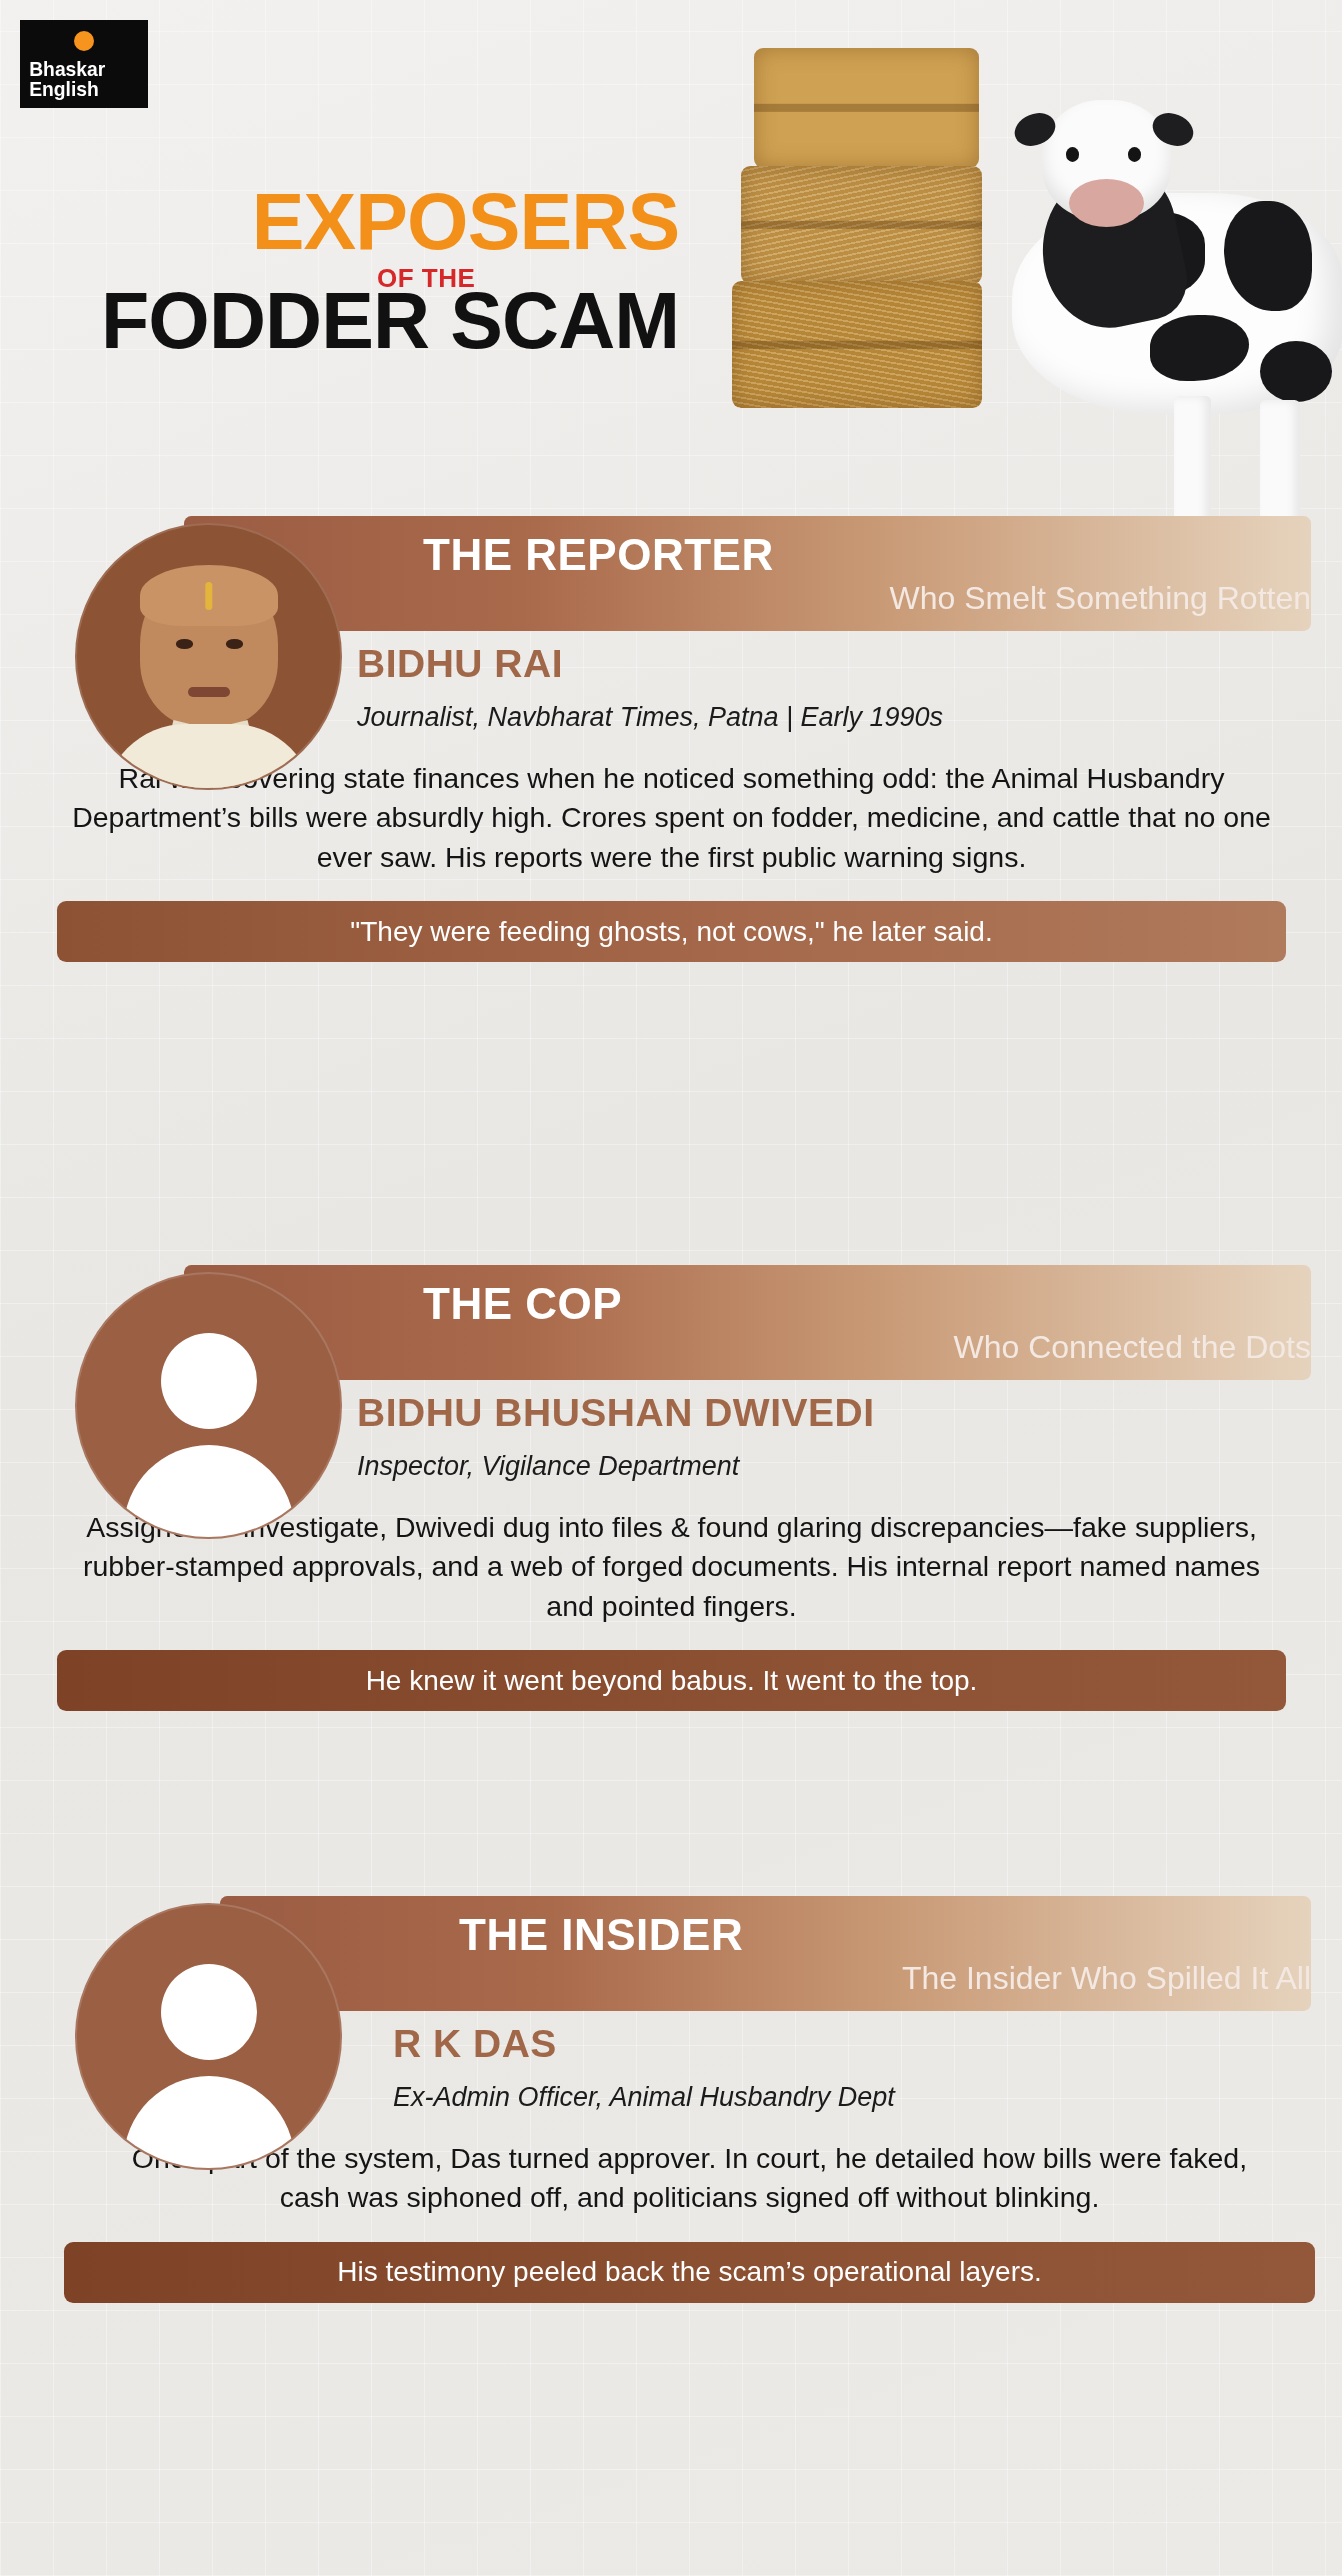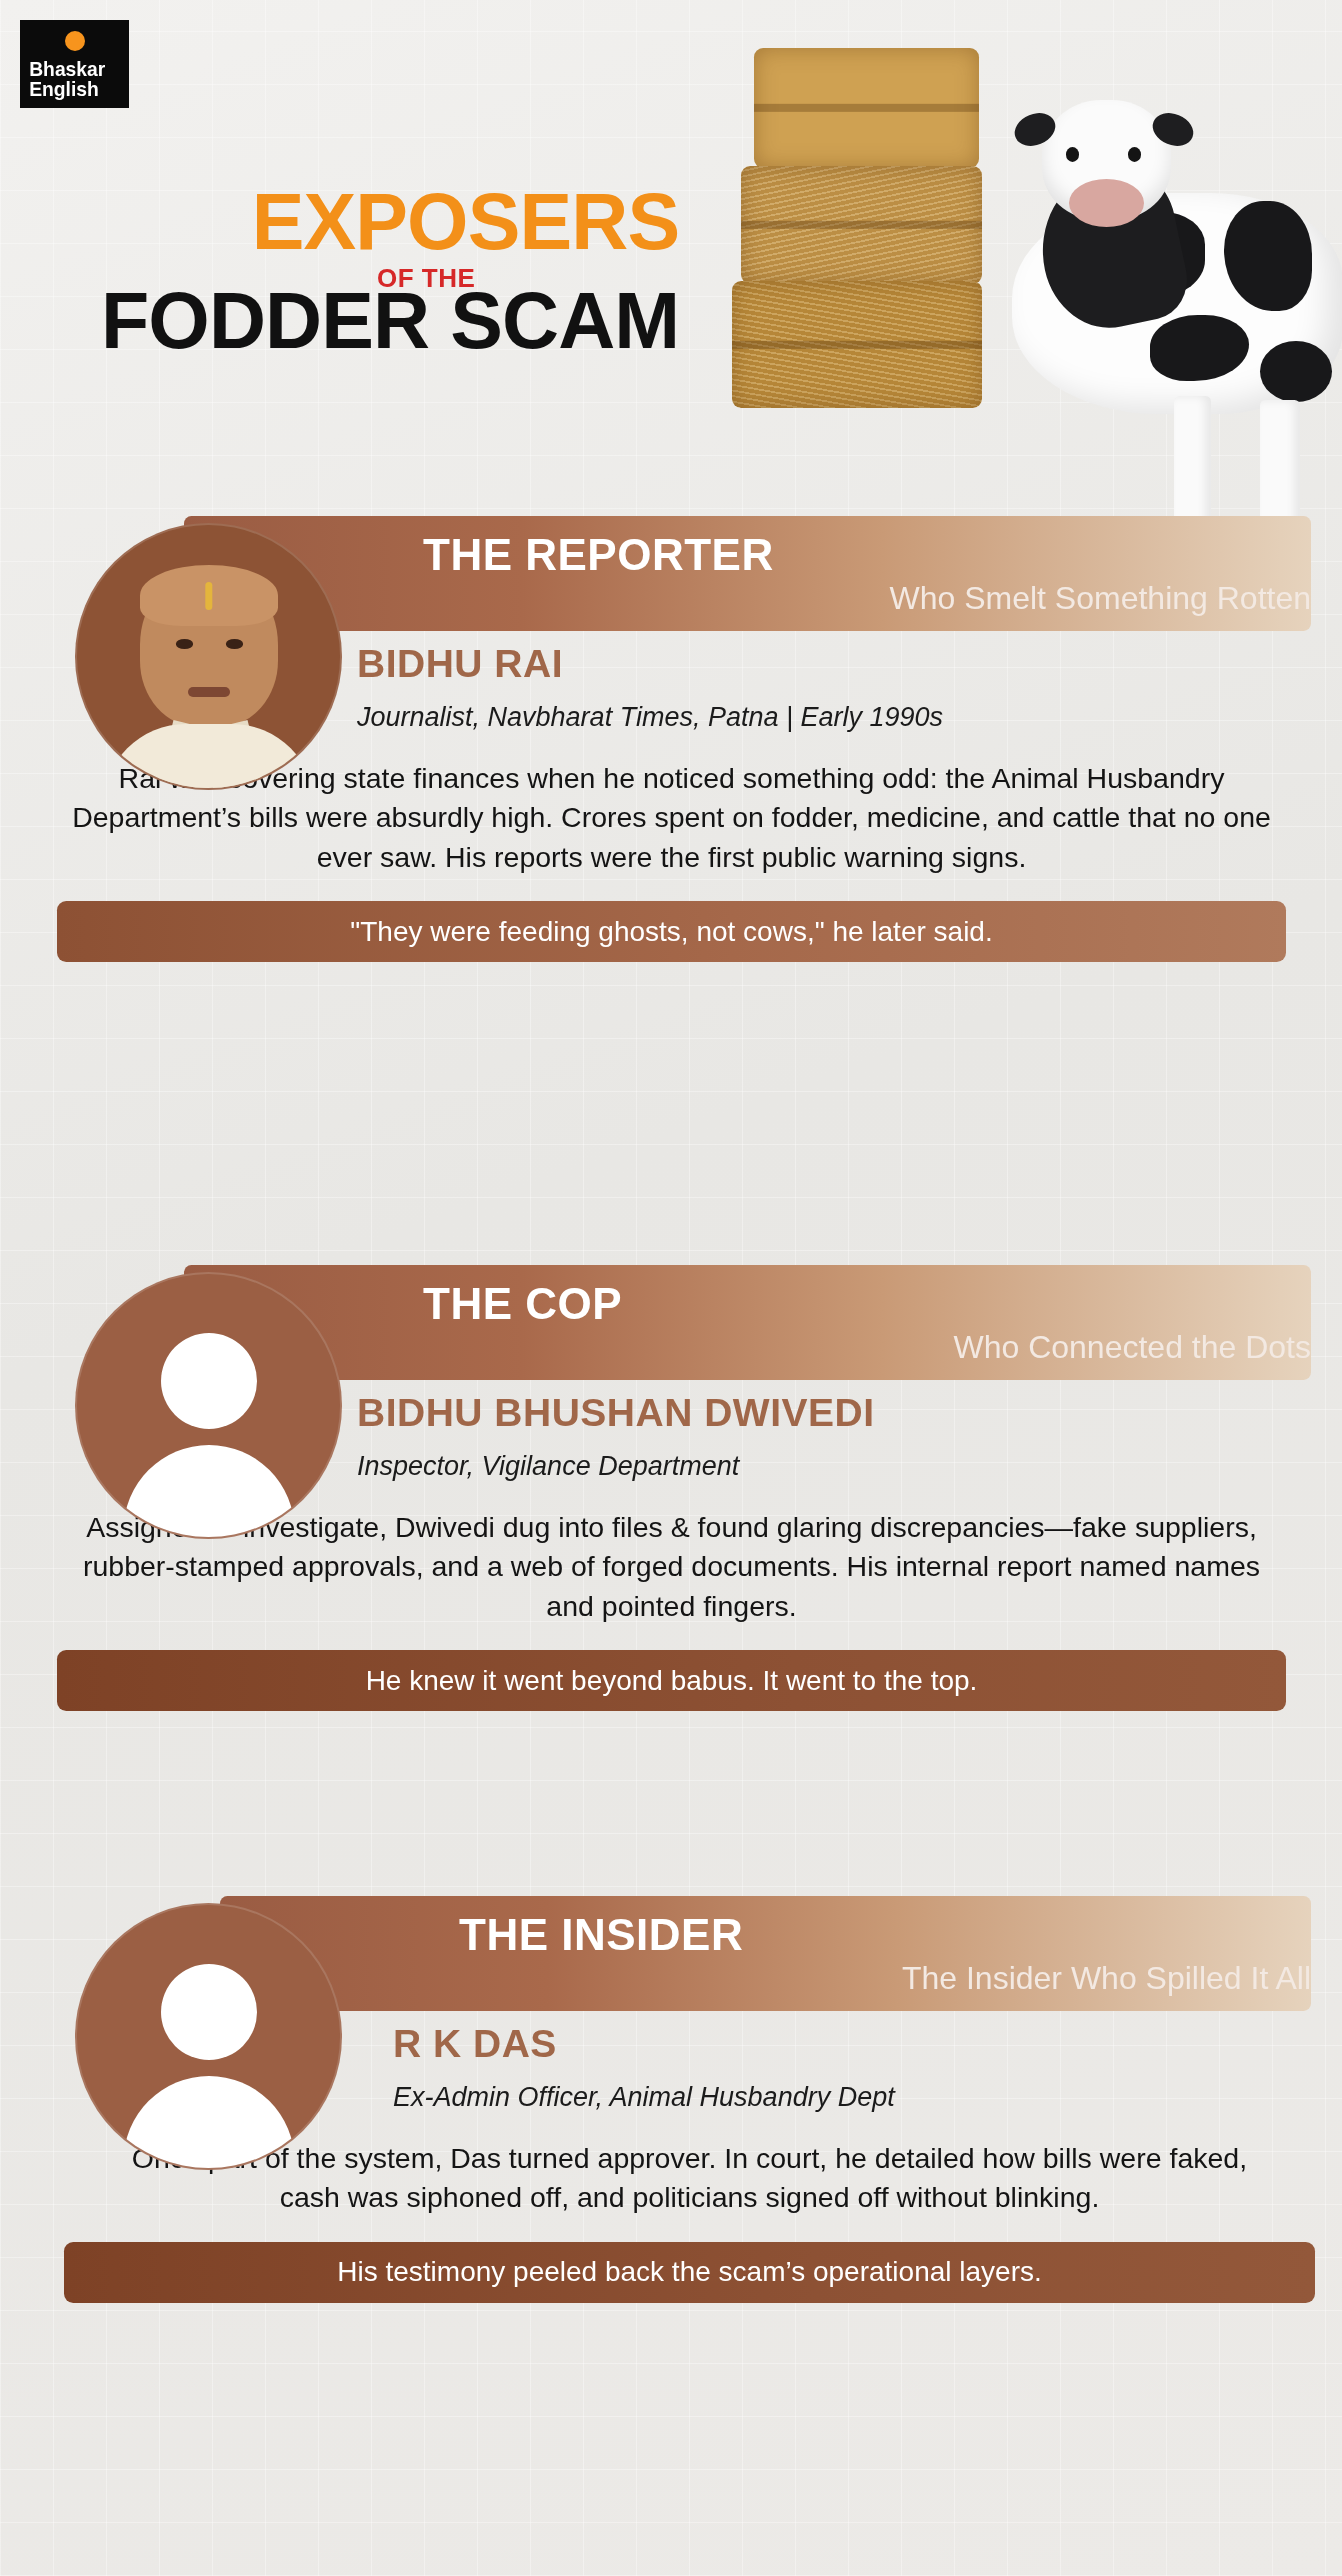--- a/index.html
+++ b/index.html
@@ -18,21 +18,21 @@
     background:
       repeating-linear-gradient(0deg, rgba(255,255,255,0.35) 0 0.9px, rgba(0,0,0,0) 0.9px 53px),
       repeating-linear-gradient(90deg, rgba(255,255,255,0.35) 0 0.9px, rgba(0,0,0,0) 0.9px 53px),
       linear-gradient(160deg, #f2f1ef 0%, #e8e7e4 45%, #eceae7 100%);
   }
 
   
   .logo {
     position: absolute;
     left: 20px; top: 20px;
-    width: 109px; height: 88px;
+    width: 128px; height: 88px;
     background: #0b0b0b;
     color: #fff;
     padding: 7.4px 9.2px;
   }
   .logo-dot {
     width: 20px; height: 20px; border-radius: 50%;
     background: #f7941d;
     margin: 3.7px auto 9.2px auto;
   }
   .logo-text1 { font-size: 19.3px; font-weight: bold; line-height: 1.03; }

